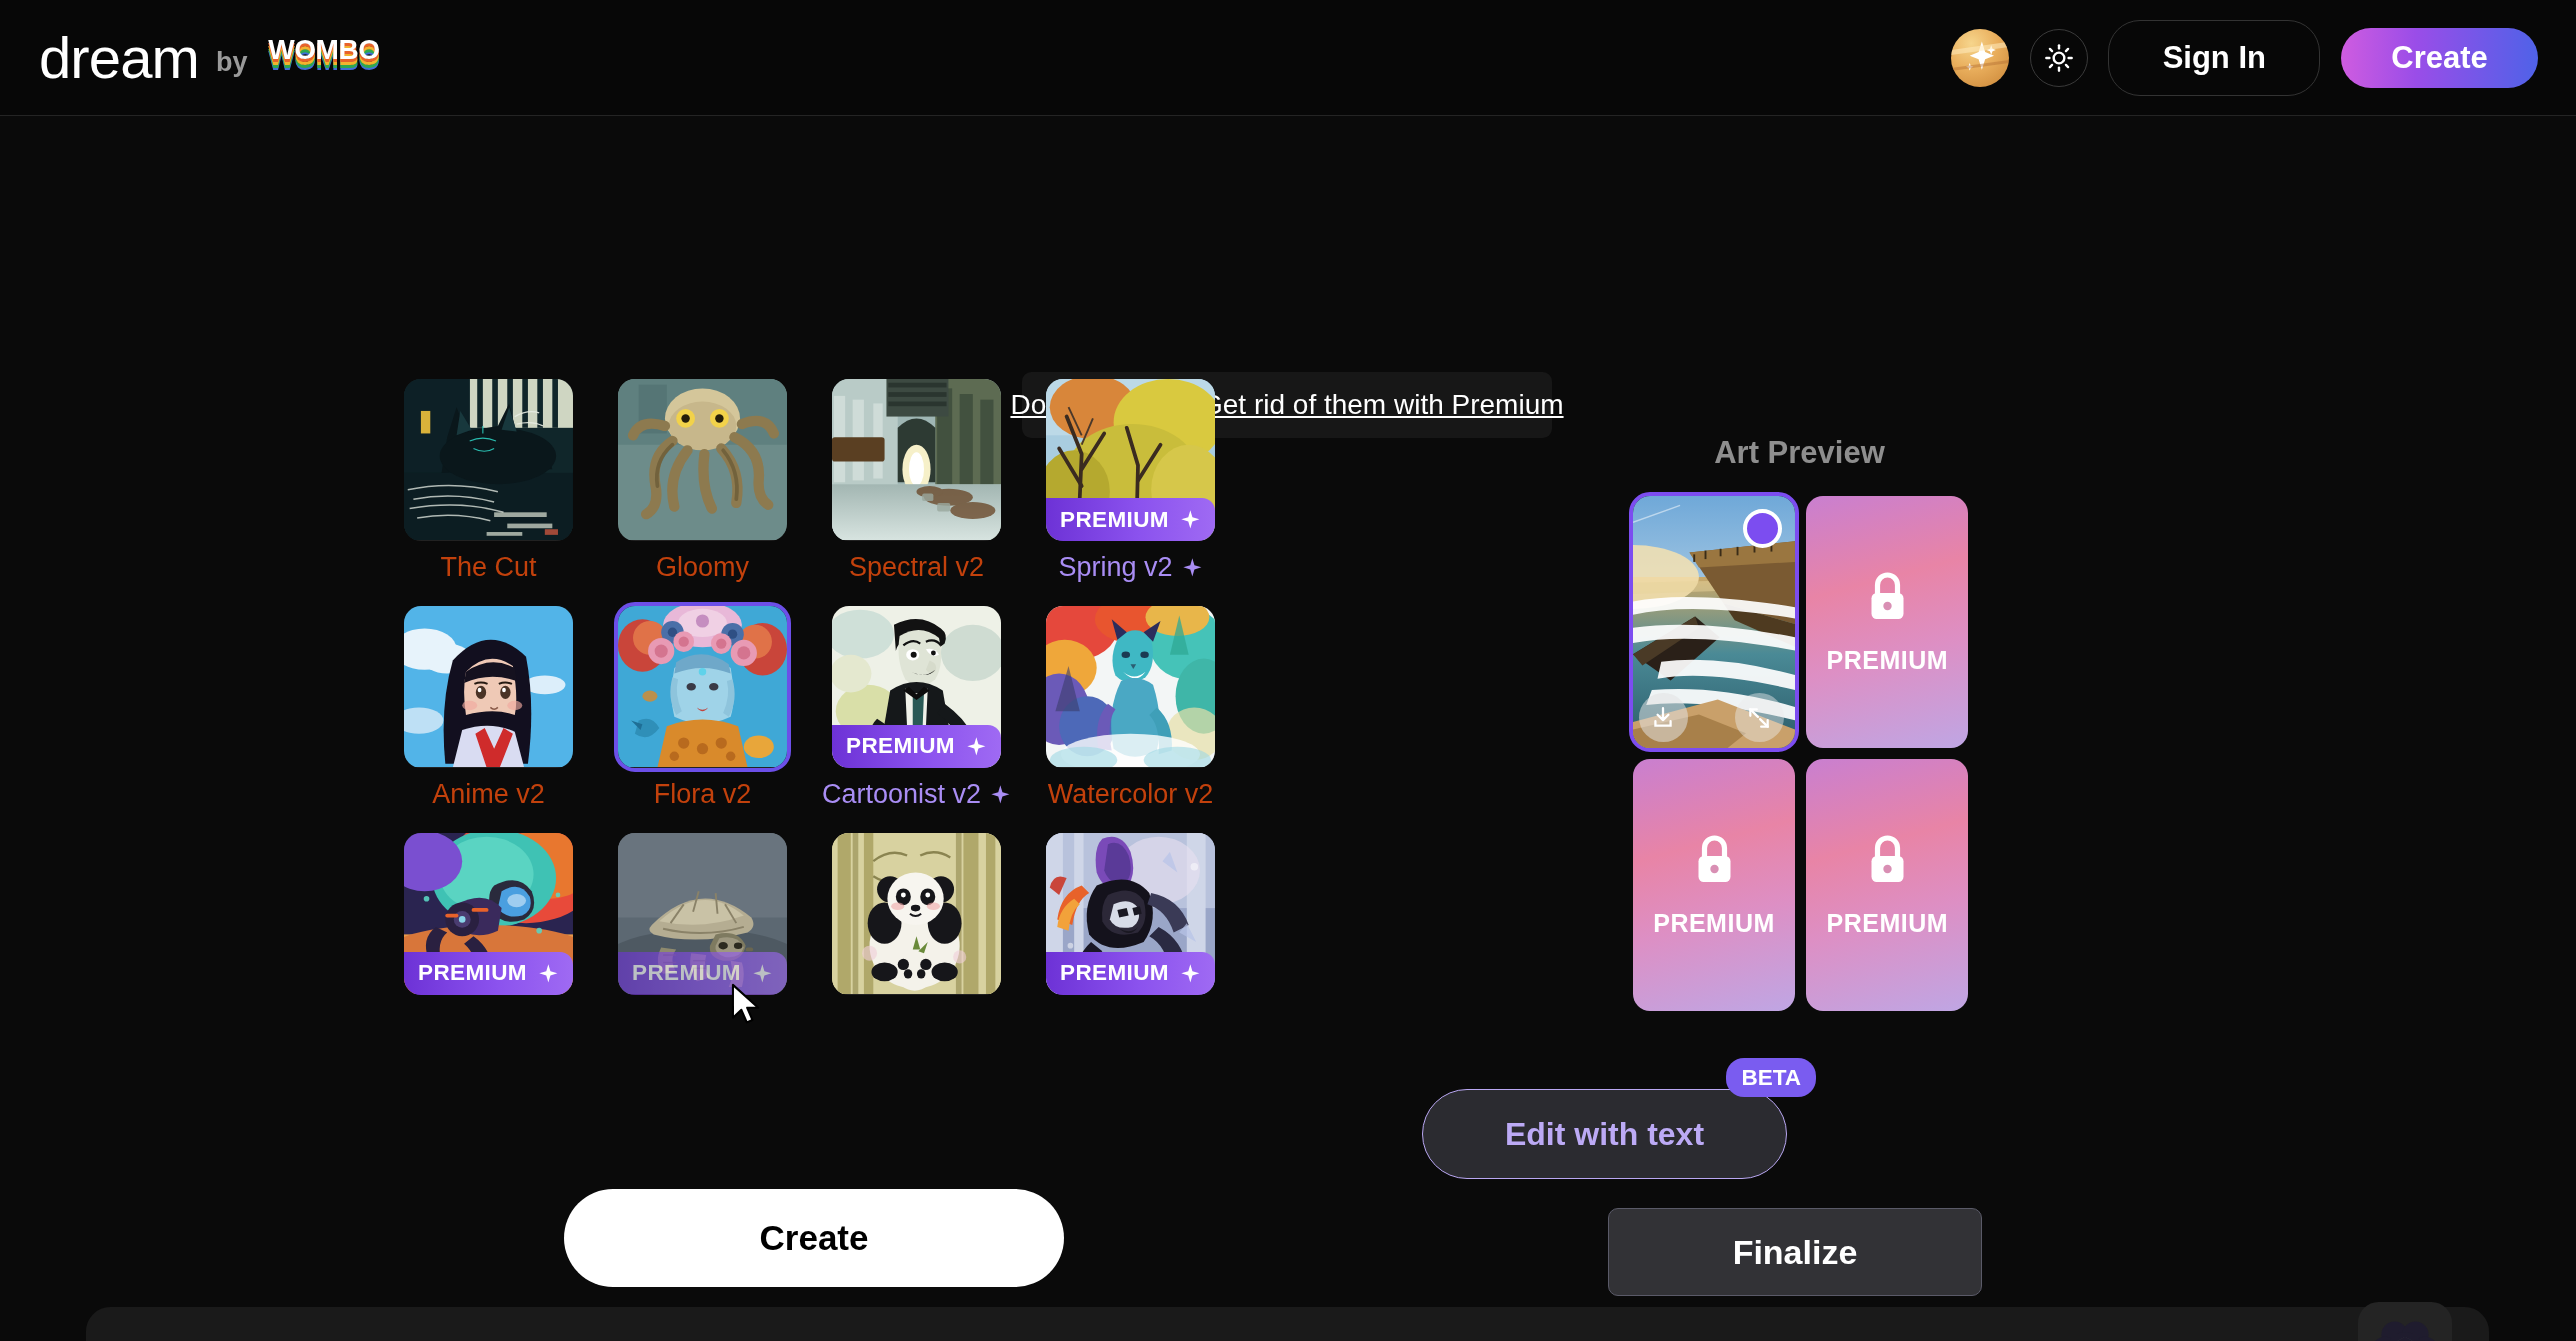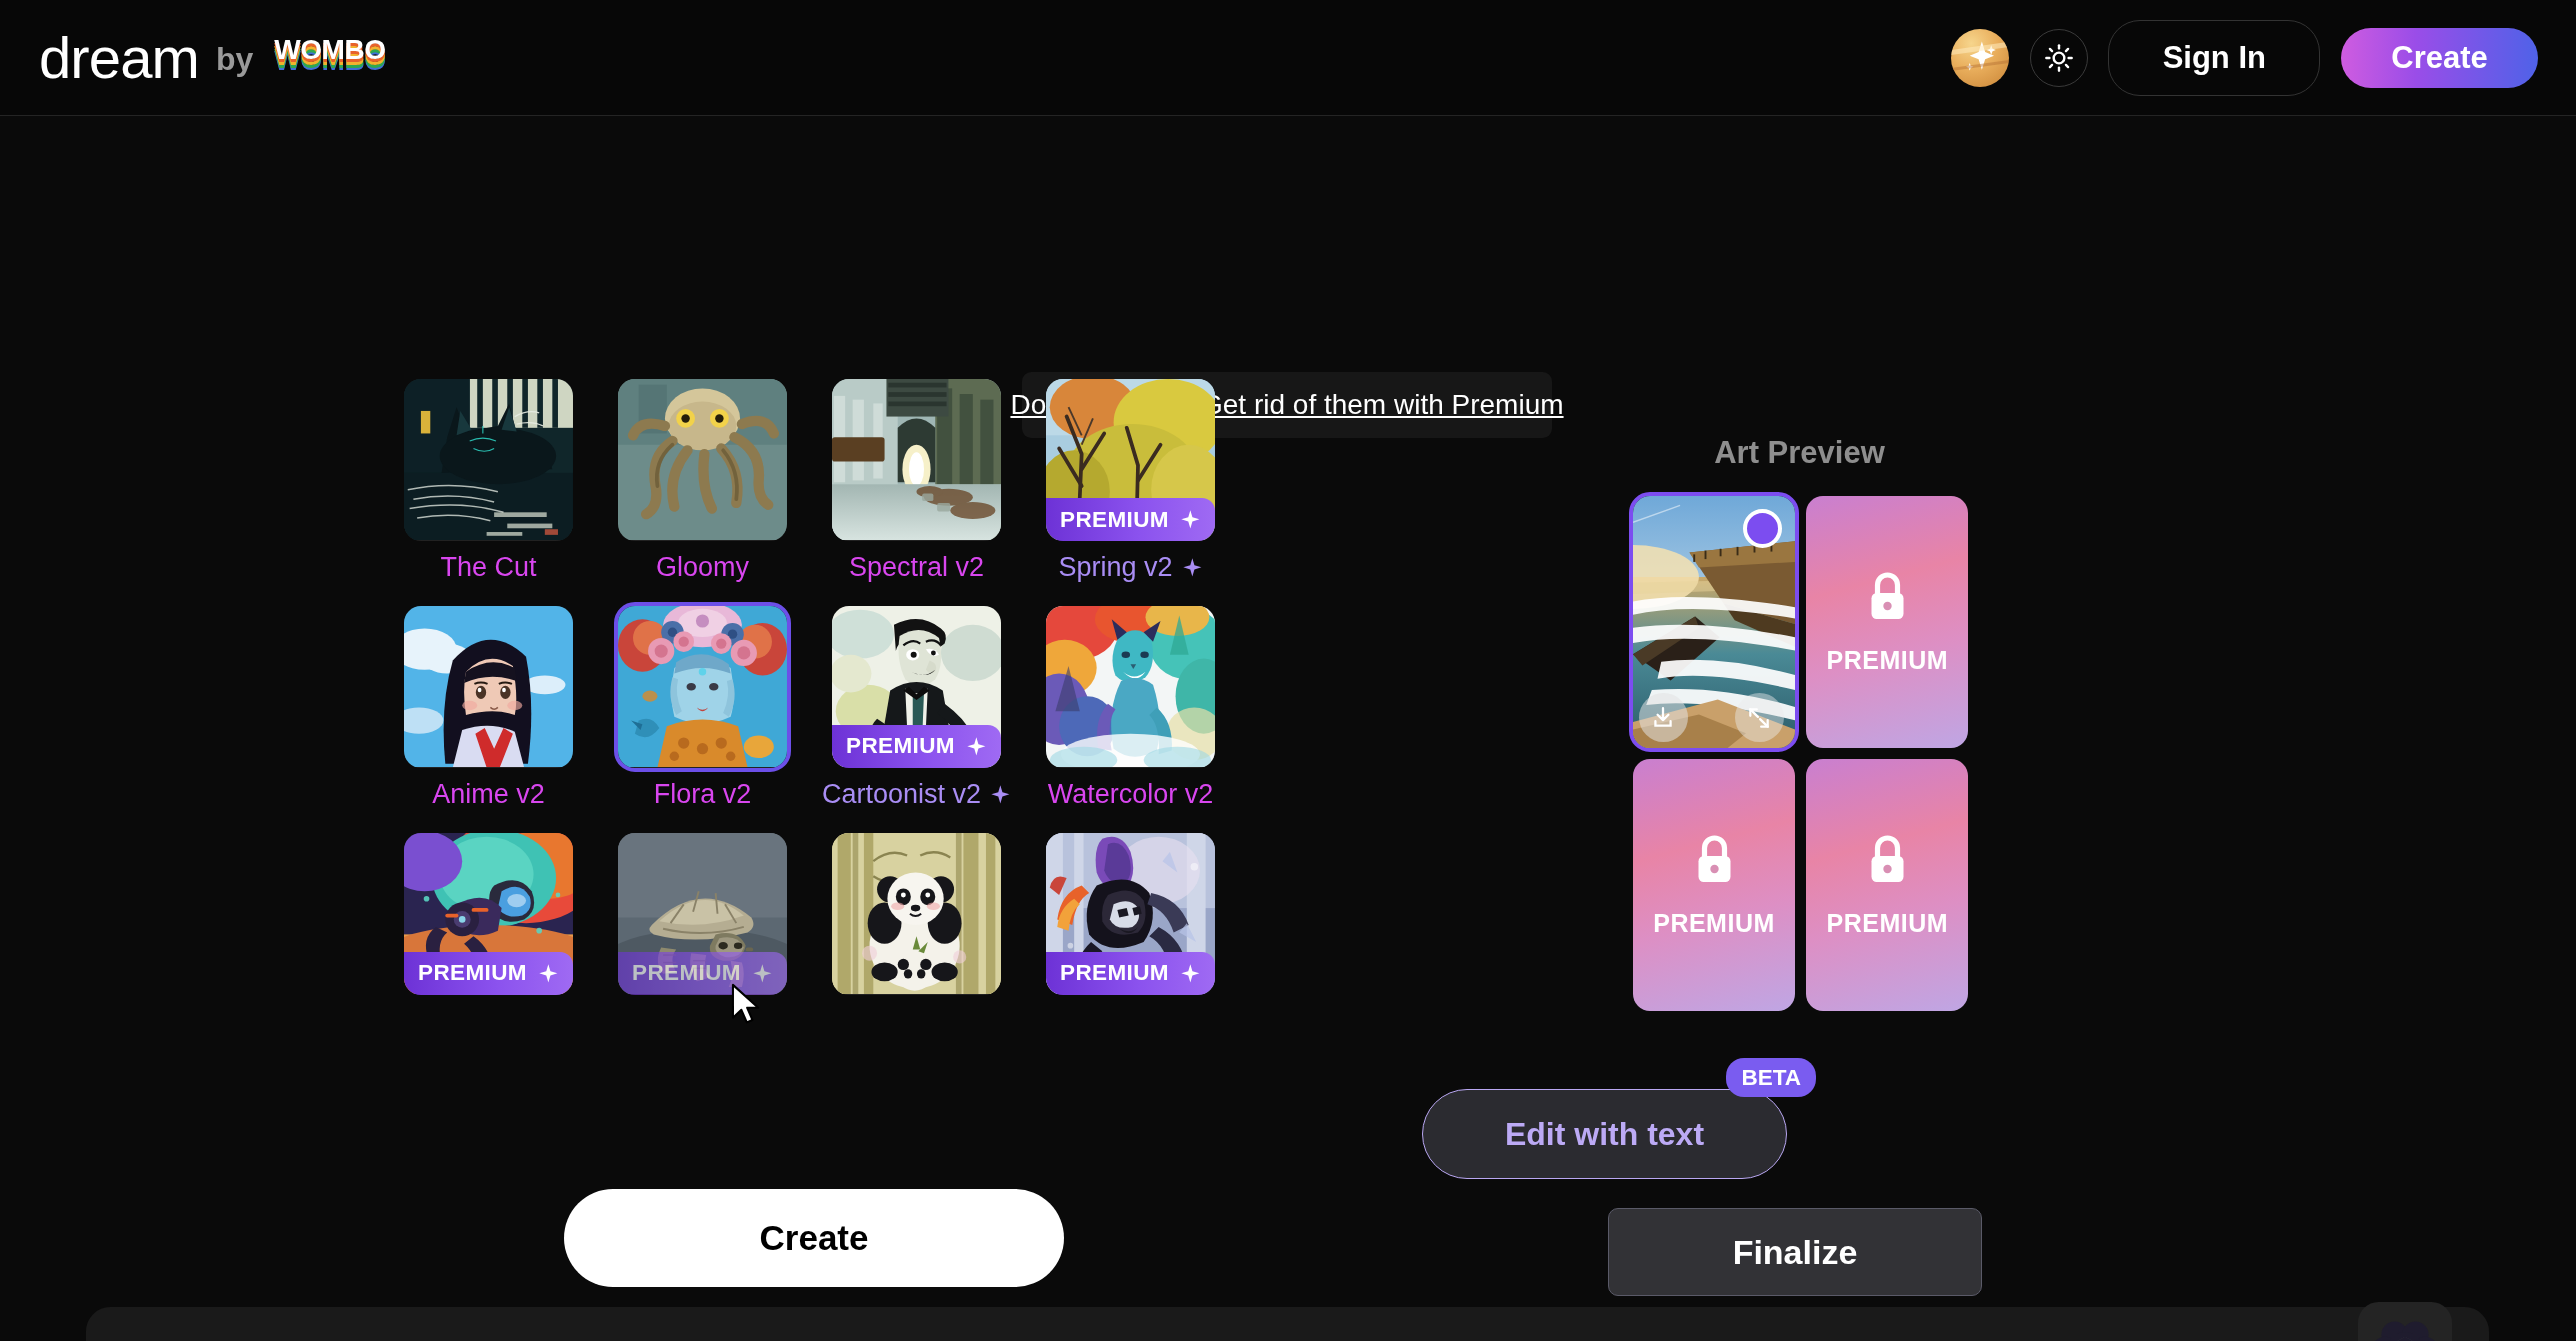--- a/index.html
+++ b/index.html
@@ -16,21 +16,21 @@
     width: 2576px; height: 116px;
     background: #070707;
     display: flex; align-items: center;
     border-bottom: 0.9px solid #242424;
   }
   .brand { display: flex; align-items: flex-end; gap: 17px; margin-left: 39px; }
   .brand-dream {
     font-size: 58px; font-weight: 400; color: #ffffff;
     letter-spacing: -0.9px; line-height: 0.95;
   }
-  .brand-by { font-size: 32px; color: #9a9a9a; font-weight: 700; padding-bottom: 7.5px; }
+  .brand-by { font-size: 27px; color: #9a9a9a; font-weight: 700; padding-bottom: 7.5px; }
   .brand-wombo { padding-bottom: 5.6px; }
 
   .header-right {
     margin-left: auto; margin-right: 38px;
     display: flex; align-items: center; gap: 20.7px;
   }
   .avatar {
     width: 58px; height: 58px; border-radius: 50%;
     background: radial-gradient(circle at 35% 25%, #f6d58c 0%, #e9ae5c 45%, #c98436 100%);
     position: relative; overflow: hidden;
@@ -111,21 +111,21 @@
   .thumb-img { position: absolute; inset: 0; }
   .prem-badge {
     position: absolute; left: 0; right: 0; bottom: 0; height: 43px;
     background: linear-gradient(90deg, #6d32d6 0%, #8b52ee 55%, #9f6af3 100%);
     border-radius: 0 13px 13px 13px;
     display: flex; align-items: center; justify-content: center; gap: 11.3px;
     color: #ffffff; font-size: 22.5px; font-weight: 700; letter-spacing: 0.4px;
   }
   .prem-badge.dim { opacity: .62; }
   .style-label {
-    margin-top: 11.3px; font-size: 27px; color: #d946ef;
+    margin-top: 11.3px; font-size: 27px; color: #c2410c;
     display: flex; align-items: center; gap: 9.4px; white-space: nowrap;
   }
   .style-label.premium { color: #a98df4; }
 
   
   .create-main {
     position: absolute; left: 564px; top: 1073px;
     width: 500px; height: 98px;
     background: #ffffff; border: none; border-radius: 49px;
     color: #000000; font-size: 35px; font-weight: 700;

